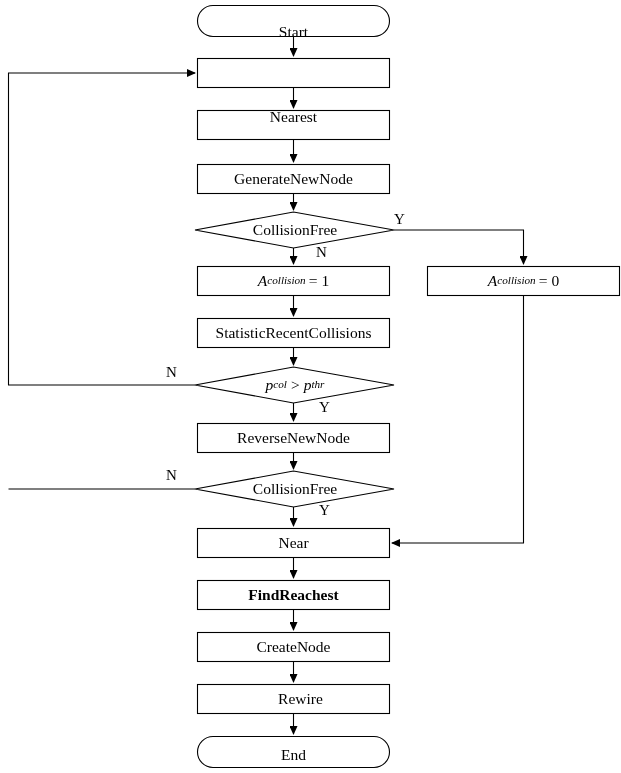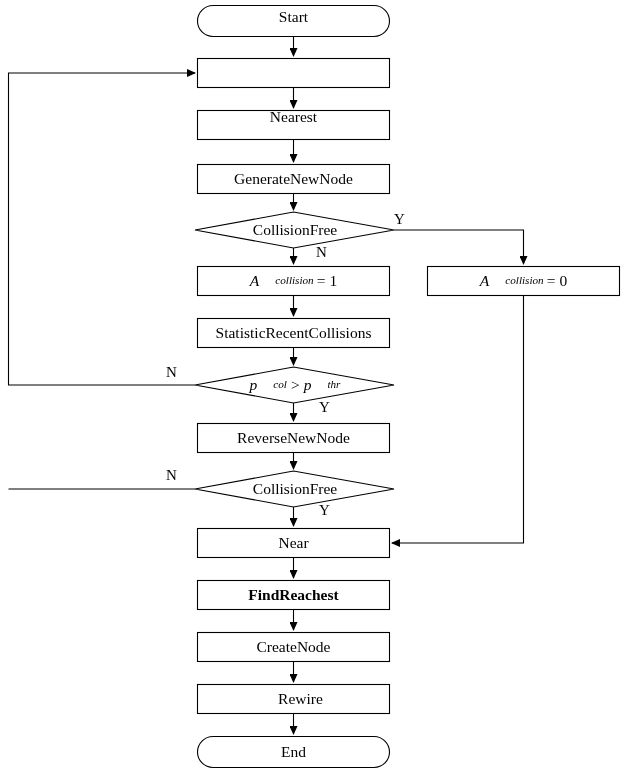--- a/index.html
+++ b/index.html
@@ -14,21 +14,21 @@
   .node-label{
     position:absolute;display:flex;align-items:center;justify-content:center;
     text-align:center;line-height:1;white-space:nowrap;
     font-size:15.5px;color:#000;
   }
   .branch-label{
     position:absolute;font-size:15px;color:#000;line-height:1;white-space:nowrap;
   }
   .math{font-style:normal;}
   .math i{font-style:italic;}
-  .math sub{font-style:italic;font-size:0.72em;padding-left:16px;}
+  .math sub{font-style:italic;font-size:0.72em;}
   .eq{font-style:normal;}
 </style>
 </head>
 <body>
 
 <div id="flow-root">
 
   <svg id="flow-svg" viewBox="0 0 621 773">
     <defs>
       <marker id="arrowhead" markerWidth="9" markerHeight="8" refX="8" refY="4" orient="auto" markerUnits="userSpaceOnUse">
@@ -72,21 +72,21 @@
 
       <path d="M394,230 L523.5,230 L523.5,264" marker-end="url(#arrowhead)"></path>
 
       <path d="M523.5,295.5 L523.5,543 L392,543" marker-end="url(#arrowhead)"></path>
 
       <path d="M195,385 L8.5,385 L8.5,73 L195,73" marker-end="url(#arrowhead)"></path>
       <path d="M195,489 L8.5,489"></path>
     </g>
   </svg>
 
-  <div class="node-label" style="left:197px;top:5px;width:193px;height:24px;">Start</div>
+  <div class="node-label" style="left:197px;top:20px;width:193px;height:24px;">Start</div>
 
 
   <div class="node-label" style="left:197px;top:110px;width:193px;height:14px;text-align:right;">Nearest</div>
 
   <div class="node-label" style="left:197px;top:164px;width:193px;height:30px;">GenerateNewNode</div>
 
   <div class="node-label" style="left:195px;top:212px;width:200px;height:36px;">CollisionFree</div>
 
   <div class="node-label math" style="left:197px;top:266px;width:193px;height:30px;">
       <i>A</i>
@@ -117,21 +117,21 @@
   <div class="node-label" style="left:195px;top:471px;width:200px;height:36px;">CollisionFree</div>
 
   <div class="node-label" style="left:197px;top:528px;width:193px;height:30px;">Near</div>
 
   <div class="node-label" style="left:197px;top:580px;width:193px;height:30px;font-weight:bold;">FindReachest</div>
 
   <div class="node-label" style="left:197px;top:632px;width:193px;height:30px;">CreateNode</div>
 
   <div class="node-label" style="left:204px;top:684px;width:193px;height:30px;">Rewire</div>
 
-  <div class="node-label" style="left:197px;top:736px;width:193px;height:32px;">End</div>
+  <div class="node-label" style="left:197px;top:736px;width:193px;height:38px;">End</div>
 
   <div class="branch-label" style="left:394px;top:212px;">Y</div>
 
   <div class="branch-label" style="left:316px;top:245px;">N</div>
 
   <div class="branch-label" style="left:166px;top:365px;">N</div>
 
   <div class="branch-label" style="left:319px;top:400px;">Y</div>
 
   <div class="branch-label" style="left:166px;top:468px;">N</div>

